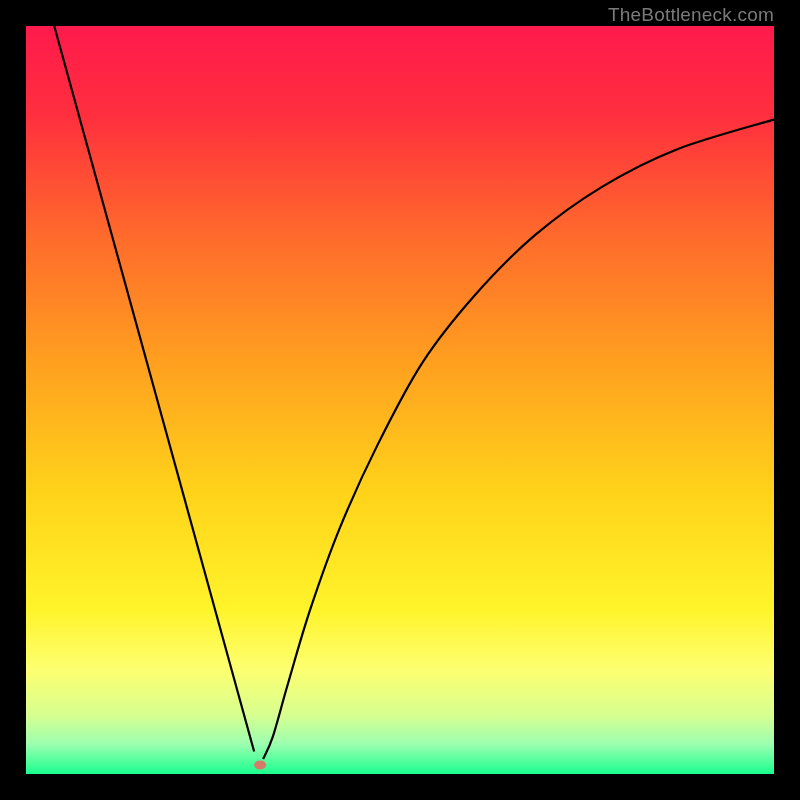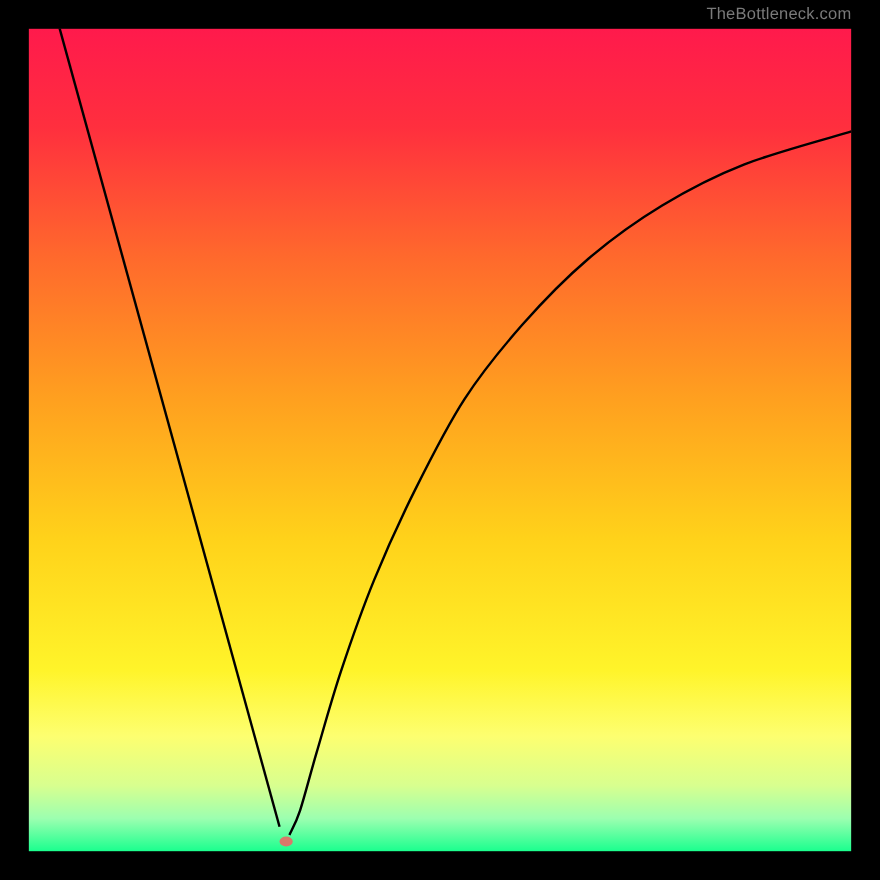--- a/index.html
+++ b/index.html
@@ -24,21 +24,21 @@
     left: 0;
     top: 0;
     width: 748px;
     height: 748px;
   }
   .watermark {
     position: absolute;
     top: 4px;
     right: 26px;
     color: #7a7a7a;
-    font-size: 15px;
+    font-size: 19px;
     font-weight: 500;
     letter-spacing: 0.2px;
   }
 </style>
 </head>
 <body>
 
 <div class="watermark">TheBottleneck.com</div>
 
 <div class="frame">

